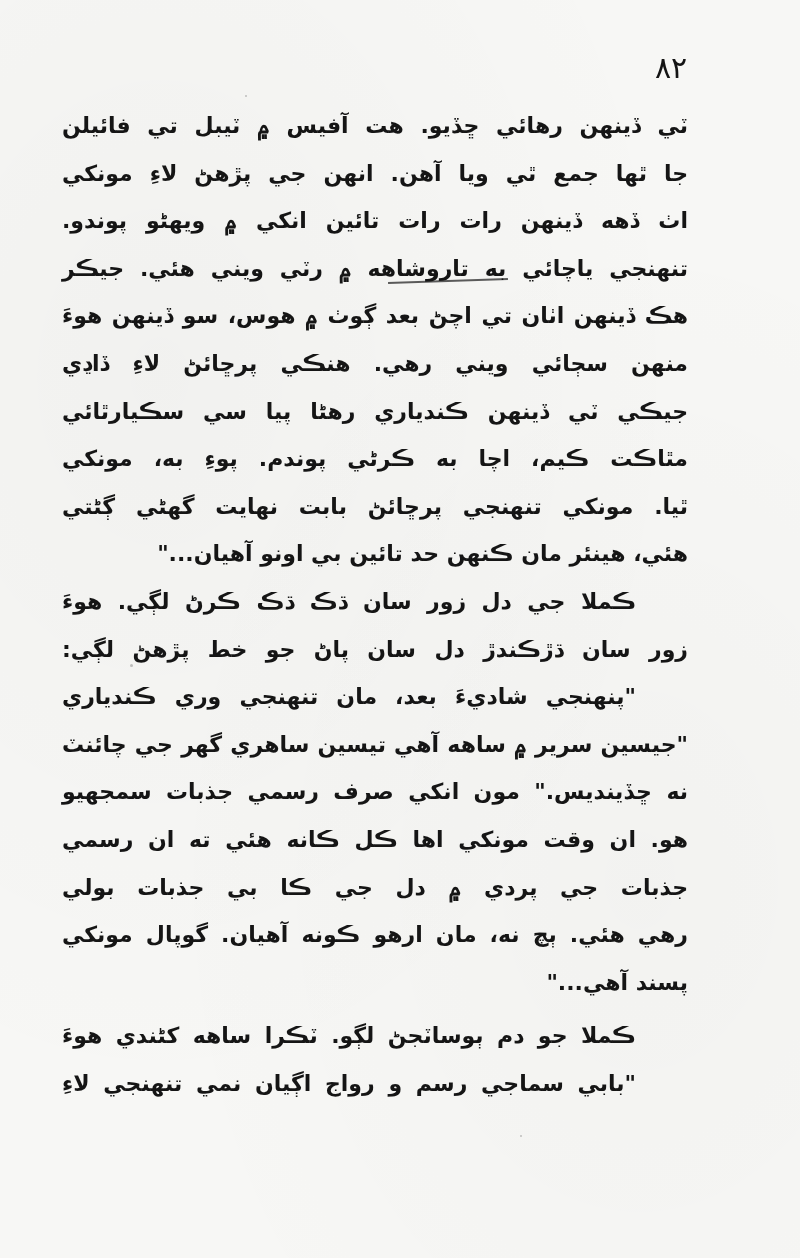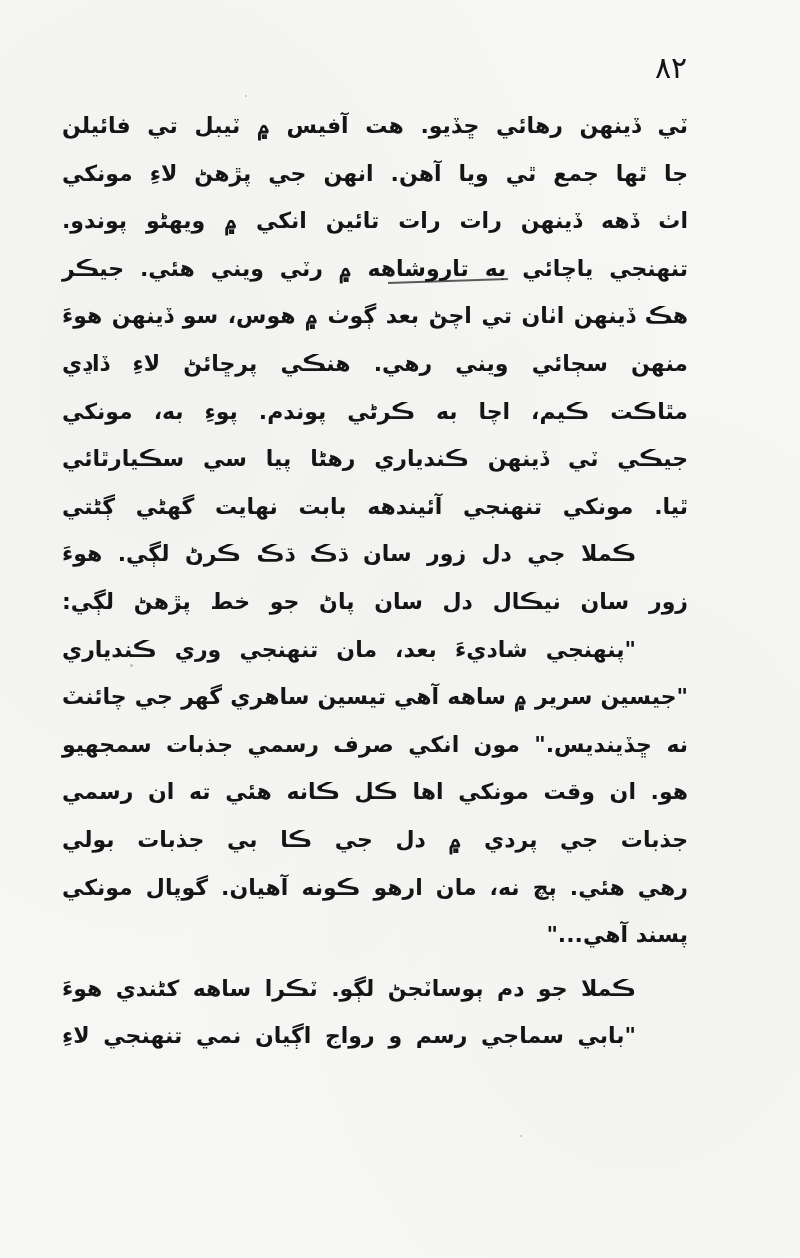--- a/index.html
+++ b/index.html
@@ -90,25 +90,26 @@
 
   <div class="overline-mark"></div>
 
   <div class="text-block">
     <div class="line">ٽي ڏينهن رهائي ڇڏيو. هت آفيس ۾ ٽيبل تي فائيلن</div>
     <div class="line">جا ٿها جمع ٿي ويا آهن. انهن جي پڙهڻ لاءِ مونکي</div>
     <div class="line">اٺ ڏهه ڏينهن رات رات تائين انکي ۾ ويهڻو پوندو.</div>
     <div class="line">تنهنجي ياچائي به تاروشاهه ۾ رٽي ويني هئي. جيڪر</div>
     <div class="line">هڪ ڏينهن اٺان تي اچڻ بعد ڳوٺ ۾ هوس، سو ڏينهن هوءَ</div>
     <div class="line">منهن سڄائي ويني رهي. هنڪي پرڇائڻ لاءِ ڏاڍي</div>
+    <div class="line">جيڪي ٽي ڏينهن ڪندياري رهڻا پيا سي سڪيارٿائي</div>
     <div class="line">مٿاڪت ڪيم، اچا به ڪرڻي پوندم. پوءِ به، مونکي</div>
-    <div class="line">جيڪي ٽي ڏينهن ڪندياري رهڻا پيا سي سڪيارٿائي</div>
-    <div class="line">ٿيا. مونکي تنهنجي آئيندهه بابت نهايت گهڻي ڳڻتي</div>
+    <div class="line">ٿيا. مونکي تنهنجي پرڇائڻ بابت نهايت گهڻي ڳڻتي</div>
+    <div class="line short">هئي، هينئر مان ڪنهن حد تائين بي اونو آهيان..."</div>
     <div class="line indent">ڪملا جي دل زور سان ڌڪ ڌڪ ڪرڻ لڳي. هوءَ</div>
-    <div class="line">زور سان نيڪال دل سان پاڻ جو خط پڙهڻ لڳي:</div>
+    <div class="line">زور سان ڌڙڪندڙ دل سان پاڻ جو خط پڙهڻ لڳي:</div>
     <div class="line indent">"پنهنجي شاديءَ بعد، مان تنهنجي وري ڪندياري</div>
     <div class="line">"جيسين سرير ۾ ساهه آهي تيسين ساهري گهر جي چائنٽ</div>
     <div class="line">نه ڇڏينديس." مون انکي صرف رسمي جذبات سمجهيو</div>
     <div class="line">هو. ان وقت مونکي اها ڪل ڪانه هئي ته ان رسمي</div>
     <div class="line">جذبات جي پردي ۾ دل جي ڪا بي جذبات بولي</div>
     <div class="line">رهي هئي. ٻچ نه، مان ارهو ڪونه آهيان. گوپال مونکي</div>
     <div class="line short">پسند آهي..."</div>
     <div class="line indent para-gap">ڪملا جو دم ٻوساٽجڻ لڳو. ٽڪرا ساهه کڻندي هوءَ</div>
     <div class="line indent">"بابي سماجي رسم و رواج اڳيان نمي تنهنجي لاءِ</div>
   </div>

